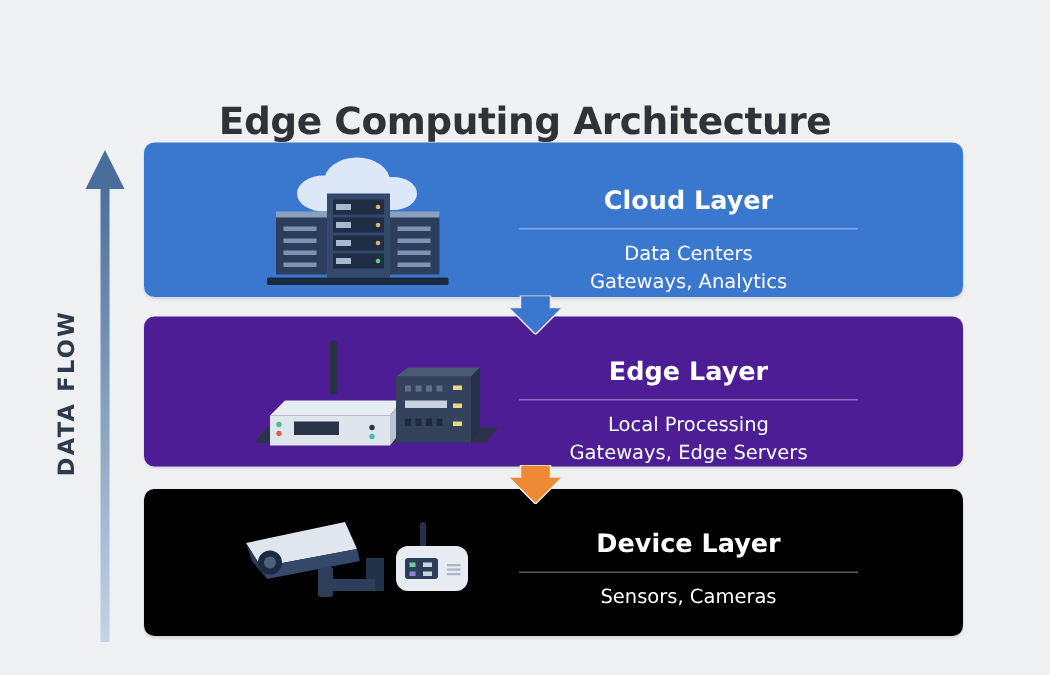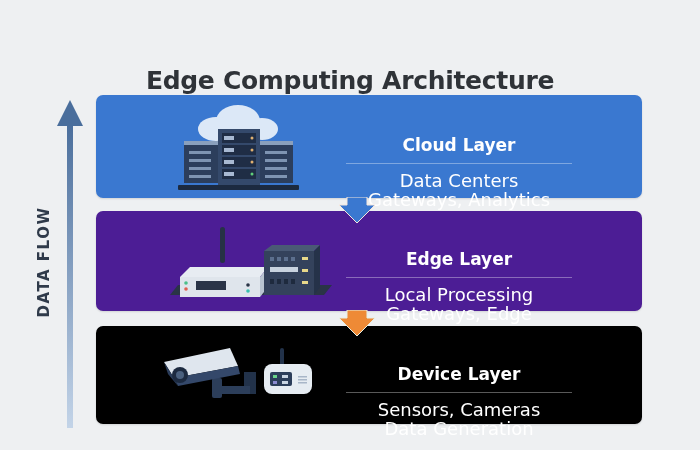--- a/index.html
+++ b/index.html
@@ -21,23 +21,23 @@
       font-size: 15px; font-weight: bold; color: #2f3a4a; letter-spacing: 1.5px;
       white-space: nowrap;
     }
     .layer {
       position: absolute; left: 96px; width: 546px; border-radius: 7px;
       box-shadow: 0 1px 2px rgba(0,0,0,0.12);
     }
     .layer .text {
       position: absolute; left: 258px; width: 210px; text-align: center; color: #fff;
     }
-    .layer .name { font-size: 17px; font-weight: bold; margin-top: 16px; }
+    .layer .name { font-size: 17px; font-weight: bold; margin-top: 5px; }
     .layer .rule { height: 1px; background: rgba(255,255,255,0.35); margin: 8px -8px 7px -8px; }
-    .layer .desc { font-size: 18px; line-height: 19px; }
+    .layer .desc { font-size: 13px; line-height: 19px; }
     .icon { position: absolute; }
     .connector { position: absolute; left: 339px; width: 36px; height: 26px; }
   </style>
 </head>
 <body>
 
 <div class="title">Edge Computing Architecture</div>
 
 <svg class="flow-arrow" viewBox="0 0 28 328">
   <defs>
@@ -171,21 +171,20 @@
     <g fill="#a8b6c8">
         <rect x="138" y="34" width="9" height="1.5"></rect>
         <rect x="138" y="37" width="9" height="1.5"></rect>
         <rect x="138" y="40" width="9" height="1.5"></rect>
       </g>
   </svg>
   <div class="text" style="top:22px;">
     <div class="name">Device Layer</div>
     <div class="rule"></div>
     <div class="desc">Sensors, Cameras</div>
-    <div class="desc">Data Generation</div>
   </div>
 </div>
 
 <svg class="connector" style="top:197px;" viewBox="0 0 36 26">
   <polygon points="8,0 28,0 28,8 36,8 18,26 0,8 8,8" fill="#3a78d0" stroke="#f4e6dc" stroke-width="1"></polygon>
 </svg>
 <svg class="connector" style="top:310px;" viewBox="0 0 36 26">
   <polygon points="8,0 28,0 28,8 36,8 18,26 0,8 8,8" fill="#ee8a36" stroke="#e6f0e4" stroke-width="1"></polygon>
 </svg>
 

